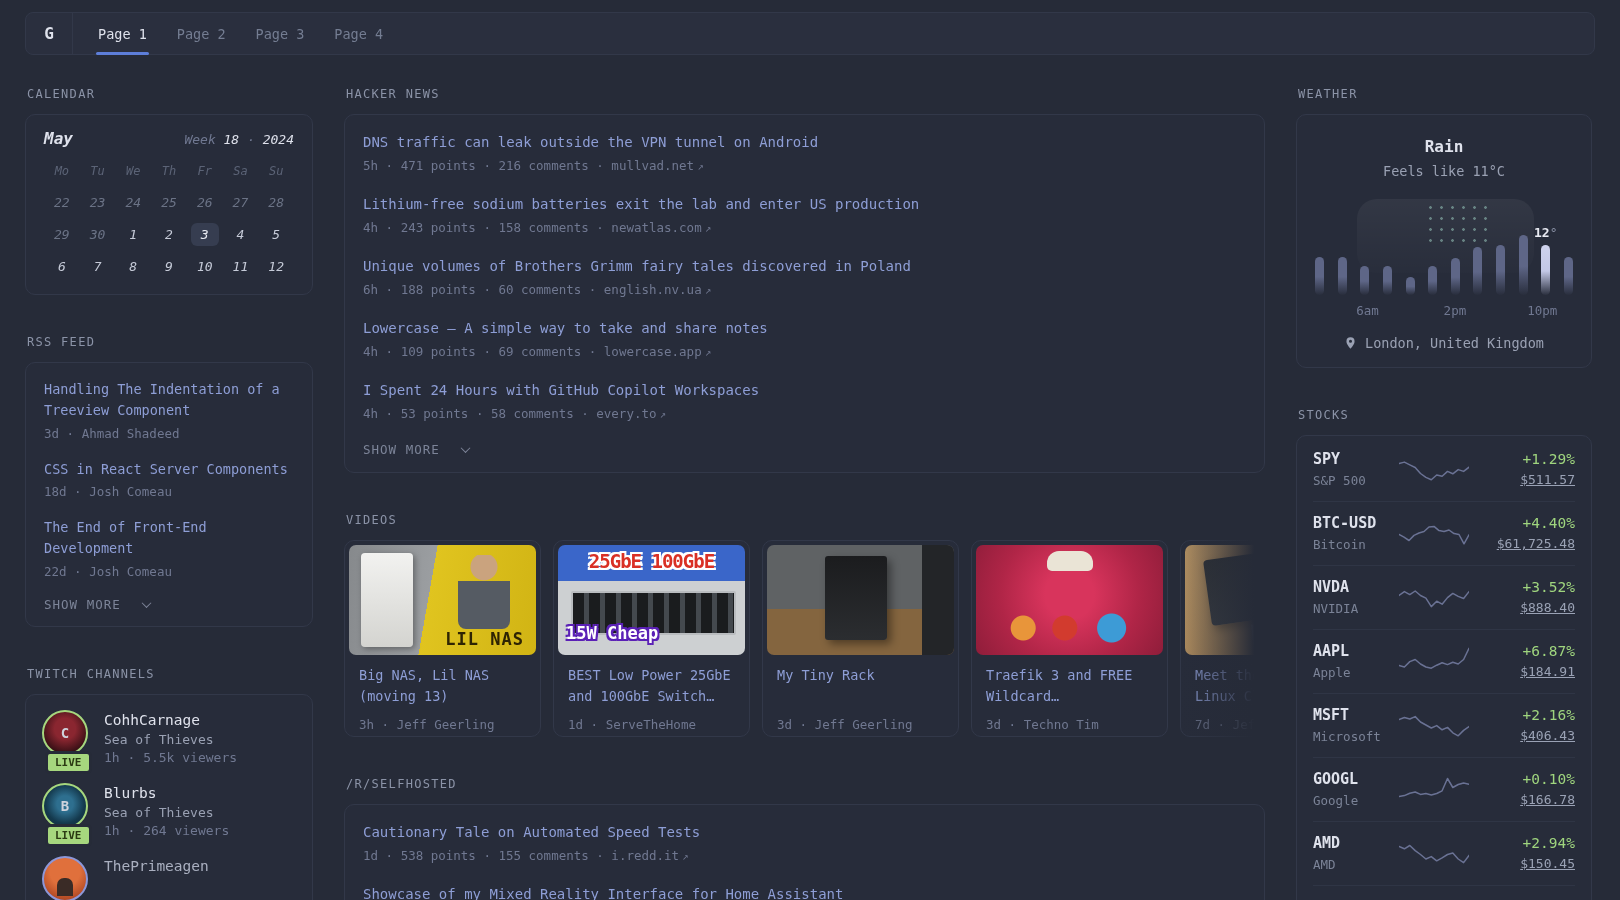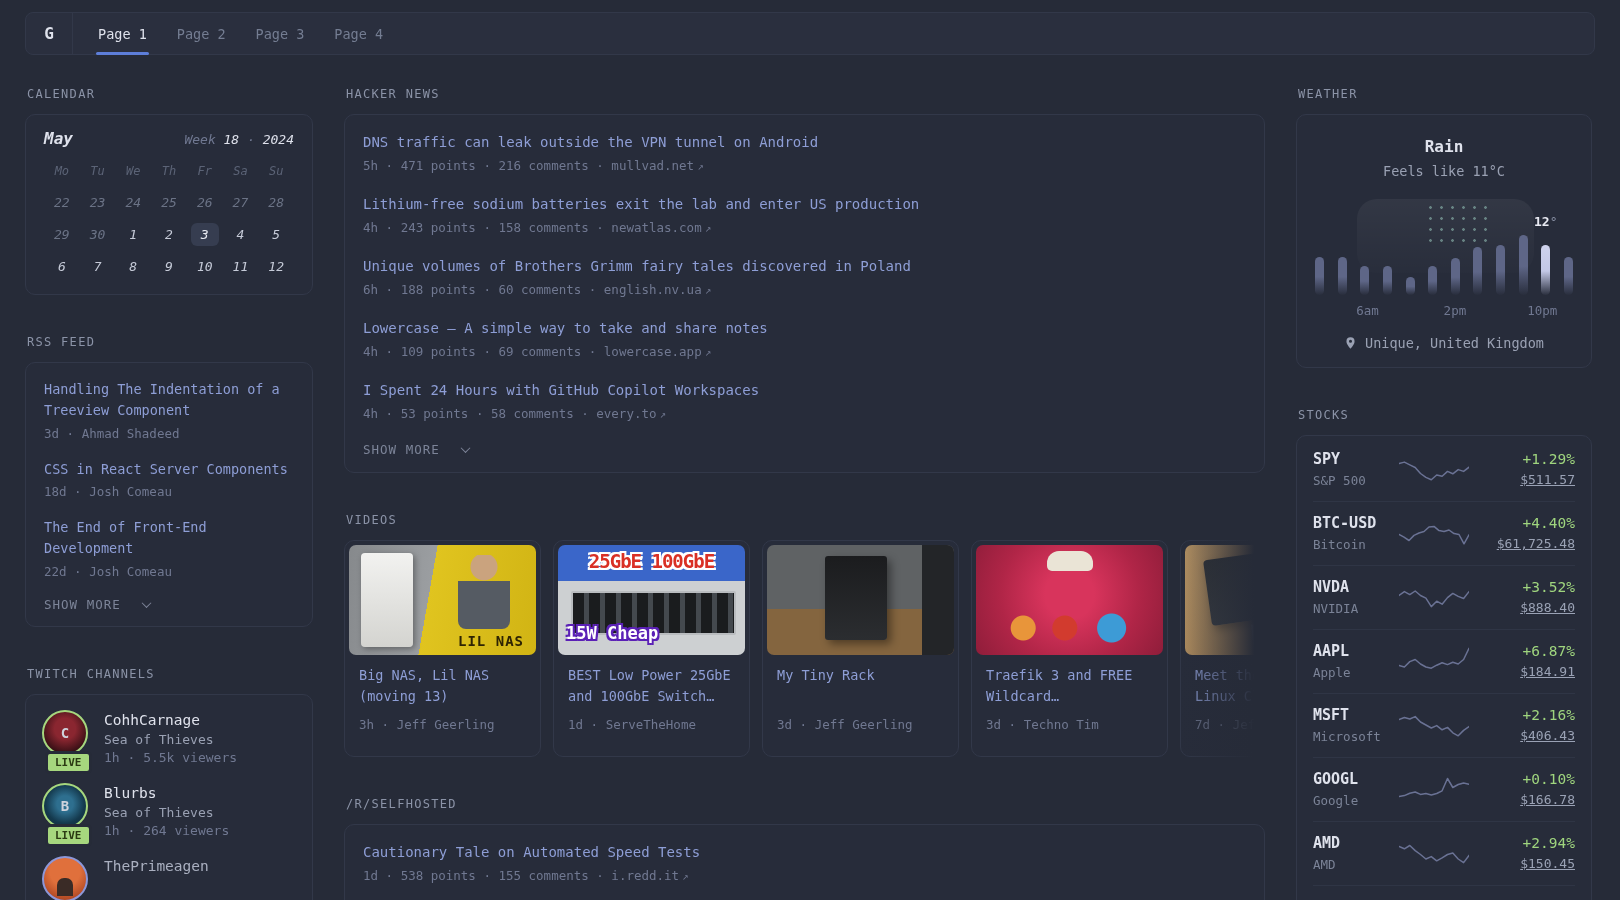--- a/index.html
+++ b/index.html
@@ -83,29 +83,29 @@
 
   
   .videos-row{display:flex; gap:12px; overflow:hidden; position:relative;}
   .videos-row::after{content:""; position:absolute; top:0; right:0; bottom:0; width:90px;
     background:linear-gradient(to right, rgba(38,43,56,0), #262b38 88%); pointer-events:none;}
   .video-card{flex:none; width:197px; border:1px solid var(--border); border-radius:10px;
     padding:4px; background:var(--card-bg); cursor:pointer;}
   .video-thumb{height:110px; border-radius:7px; position:relative; overflow:hidden;}
   .video-title{display:block; margin:10px 10px 0; color:var(--link); font-size:13.5px;
     line-height:1.55; min-height:43px;}
-  .video-meta{margin:9px 10px 20px; color:var(--muted); font-size:12.5px;}
+  .video-meta{margin:9px 10px 0; color:var(--muted); font-size:12.5px;}
   .thumb-1{background:linear-gradient(100deg,#86898c 0%,#9b9ea1 43%,#e0c41f 43%,#d1b414 100%);}
   .thumb-1::before{content:""; position:absolute; left:12px; top:8px; width:52px; height:94px;
     background:linear-gradient(#f2f2f0,#d4d4d0); border-radius:4px; box-shadow:2px 2px 6px rgba(0,0,0,.35);}
   .thumb-1::after{content:""; position:absolute; right:26px; top:10px; width:52px; height:74px;
     border-radius:8px; background:radial-gradient(circle at 50% 16%,#caa37e 0 13px,rgba(0,0,0,0) 14px),
     linear-gradient(rgba(0,0,0,0) 0 26px,#555b63 26px);}
   .t-badge{position:absolute; bottom:6px; right:12px; color:#2e2403; font-weight:bold;
-    font-size:14px; letter-spacing:1px; z-index:2;}
+    font-size:17px; letter-spacing:1px; z-index:2;}
   .thumb-2{background:linear-gradient(#3a66c9 0 33%, #cdd0d2 33% 100%);}
   .thumb-2::before{content:""; position:absolute; left:7%; top:42%; width:86%; height:36%;
     background:repeating-linear-gradient(90deg,#1a1c1e 0 11px,#44494e 11px 16px); border:2px solid #b9bcbf; border-radius:2px;}
   .t-top{position:absolute; top:5px; width:100%; text-align:center; color:#d93025; font-weight:bold;
     font-size:19px; letter-spacing:-1px; white-space:nowrap;
     text-shadow:-2px -2px 0 #fff,2px -2px 0 #fff,-2px 2px 0 #fff,2px 2px 0 #fff,0 2px 0 #fff,0 -2px 0 #fff;}
   .t-bottom{position:absolute; bottom:12px; left:8px; color:#fff; font-weight:bold; font-size:17px;
     z-index:2; white-space:nowrap;
     text-shadow:-2px -2px 0 #5b21b6,2px -2px 0 #5b21b6,-2px 2px 0 #5b21b6,2px 2px 0 #5b21b6,0 2px 0 #5b21b6,0 -2px 0 #5b21b6;}
   .thumb-3{background:linear-gradient(#5f6264 0 58%, #84653f 58% 100%);}
@@ -136,21 +136,21 @@
   .w-overlay{position:absolute; left:42px; top:0; width:177px; height:74px;
     background:linear-gradient(rgba(255,255,255,0.055), rgba(255,255,255,0.008)); border-radius:20px;}
   .w-dots{position:absolute; left:110px; top:3px; width:66px; height:45px;
     background-image:radial-gradient(circle, rgba(133,173,166,0.65) 1.1px, rgba(0,0,0,0) 1.6px);
     background-size:11px 11px;}
   .w-bars{position:absolute; inset:0; display:flex; align-items:flex-end; justify-content:space-between;}
   .w-barwrap{position:relative; width:9px;}
   .w-bar{width:9px; border-radius:5px;
     background:linear-gradient(to bottom, #5e6687 0%, #5e6687 52%, rgba(94,102,135,0.03) 100%);}
   .w-bar.hi{background:linear-gradient(to bottom, #ced2ec 0%, #c3c8e6 52%, rgba(195,200,230,0.03) 100%);}
-  .w-deg{position:absolute; bottom:100%; margin-bottom:16px; left:50%; transform:translateX(-50%);
+  .w-deg{position:absolute; bottom:100%; margin-bottom:5px; left:50%; transform:translateX(-50%);
     color:#e8eaf2; font-weight:bold; font-size:13px; white-space:nowrap;}
   .w-deg .deg{color:#8a92a6; font-weight:normal;}
   .w-ticks{position:relative; height:16px; margin-top:8px;}
   .w-tick{position:absolute; transform:translateX(-50%); color:var(--muted); font-size:12.5px; white-space:nowrap;}
   .w-loc{margin-top:16px; display:flex; align-items:center; justify-content:center; gap:8px;
     color:var(--gray); font-size:13.5px;}
   .w-loc svg{flex:none; fill:var(--gray);}
 
   
   .stocks-card{padding:2px 16px;}
@@ -422,21 +422,21 @@
         </div>
         <div class="w-ticks" id="w-ticks">
             <div class="w-tick" style="left: 20.8333%;">6am</div>
             <div class="w-tick" style="left: 54.1667%;">2pm</div>
             <div class="w-tick" style="left: 87.5%;">10pm</div>
           </div>
         <div class="w-loc">
           <svg width="13" height="16" viewBox="0 0 16 16">
               <path d="M8 1a5 5 0 0 0-5 5c0 3.6 5 9 5 9s5-5.4 5-9a5 5 0 0 0-5-5zm0 6.8A1.9 1.9 0 1 1 8 4a1.9 1.9 0 0 1 0 3.8z"></path>
             </svg>
-          <span>Unique, United Kingdom</span>
+          <span>London, United Kingdom</span>
         </div>
       </div>
     </section>
 
     <section class="widget">
       <div class="widget-label">STOCKS</div>
       <div class="card stocks-card">
         <div id="stock-rows">
             <div class="stock-row">
               <div class="st-info">

